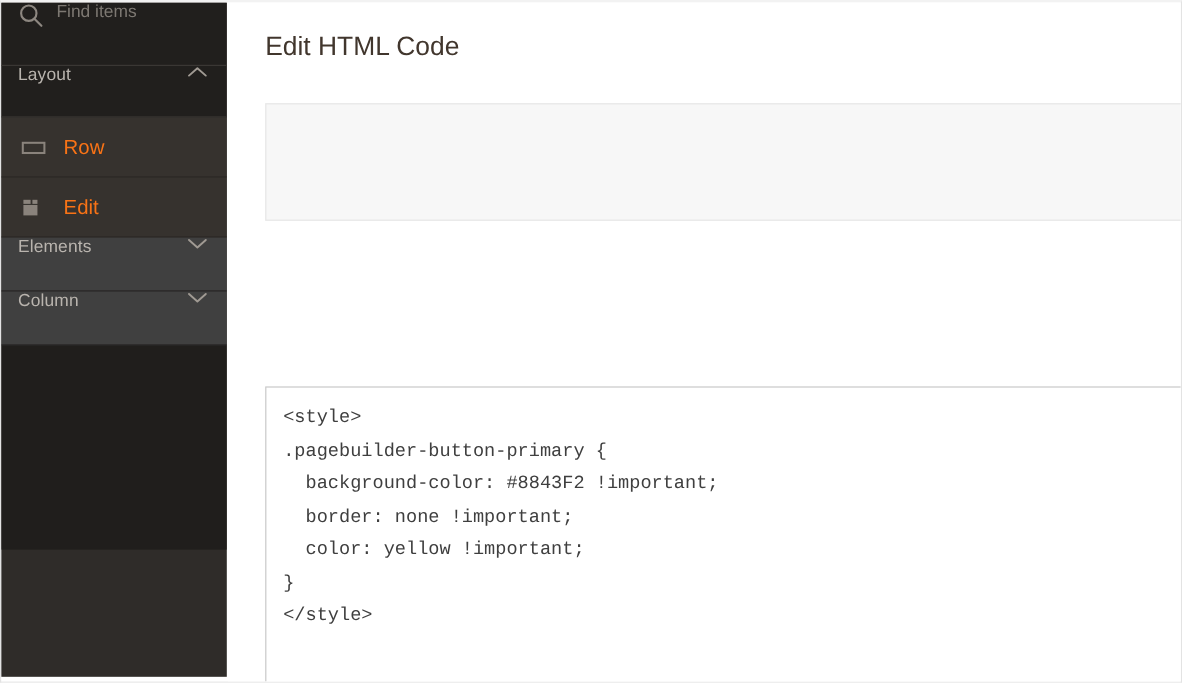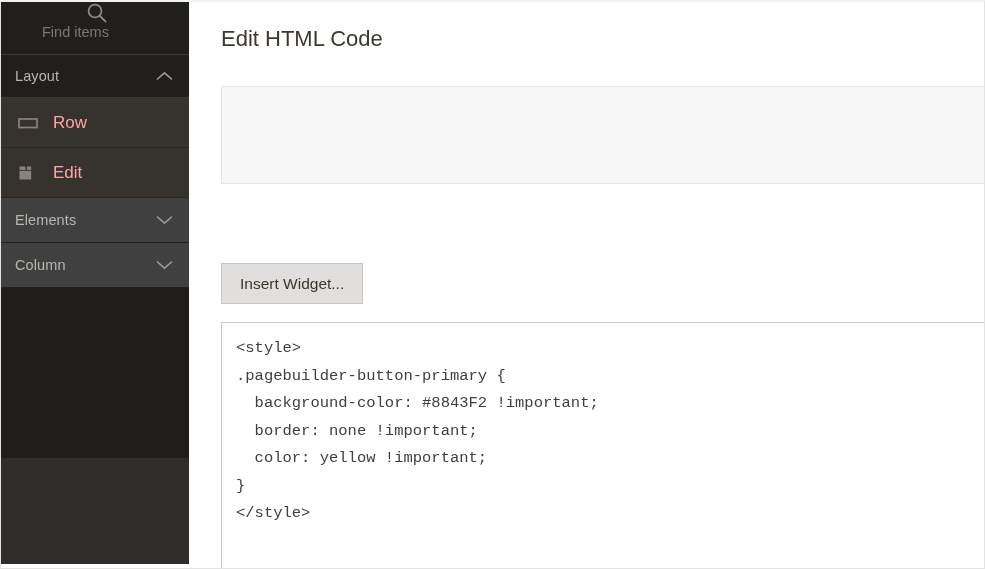--- a/index.html
+++ b/index.html
@@ -34,24 +34,23 @@
     height: 562px;
     background: #2f2c29;
     box-sizing: border-box;
     overflow: hidden;
   }
 
   .search-row {
     height: 52px;
     background: #211f1d;
     display: flex;
-    align-items: center;
+    align-items: flex-start;
     padding: 0 0 0 14px;
     box-sizing: border-box;
-    flex-direction: column;
   }
   .search-icon {
     width: 22px;
     height: 22px;
     flex: 0 0 auto;
     margin-right: 10px;
     display: block;
   }
   .search-input {
     background: transparent;
@@ -64,21 +63,20 @@
     padding: 0;
   }
   .search-input::placeholder { color: #7d7872; opacity: 1; }
 
   .group-header {
     height: 44px;
     background: #211f1d;
     border-top: 1px solid #3a3734;
     border-bottom: 1px solid #3a3734;
     display: flex;
-    align-items: center;
     justify-content: space-between;
     padding: 0 16px 0 14px;
     box-sizing: border-box;
     cursor: pointer;
   }
   .group-header .glabel {
     color: #b9b4ae;
     font-size: 14.5px;
     letter-spacing: 0.1px;
   }
@@ -101,21 +99,21 @@
     cursor: pointer;
   }
   .nav-item .nicon {
     width: 22px;
     height: 20px;
     margin-right: 14px;
     flex: 0 0 auto;
     display: block;
   }
   .nav-item .nlabel {
-    color: #fca5a5;
+    color: #f97316;
     font-size: 17px;
   }
 
   .group-header.collapsed {
     height: 45px;
     background: #404040;
     border-top: none;
     border-bottom: 1px solid #232120;
   }
 
@@ -267,21 +265,20 @@
 
   <div id="main">
 
     <h1 id="page-title">Edit HTML Code</h1>
 
     <div id="preview-pane">
       <span></span>
     </div>
 
     <div id="button-row">
-      <button class="tool-button">Insert Widget...</button>
     </div>
 
     <div id="code-editor">
       <textarea id="code-area" spellcheck="false" style="">&lt;style&gt;
 .pagebuilder-button-primary {
   background-color: #8843F2 !important;
   border: none !important;
   color: yellow !important;
 }
 &lt;/style&gt;</textarea>

